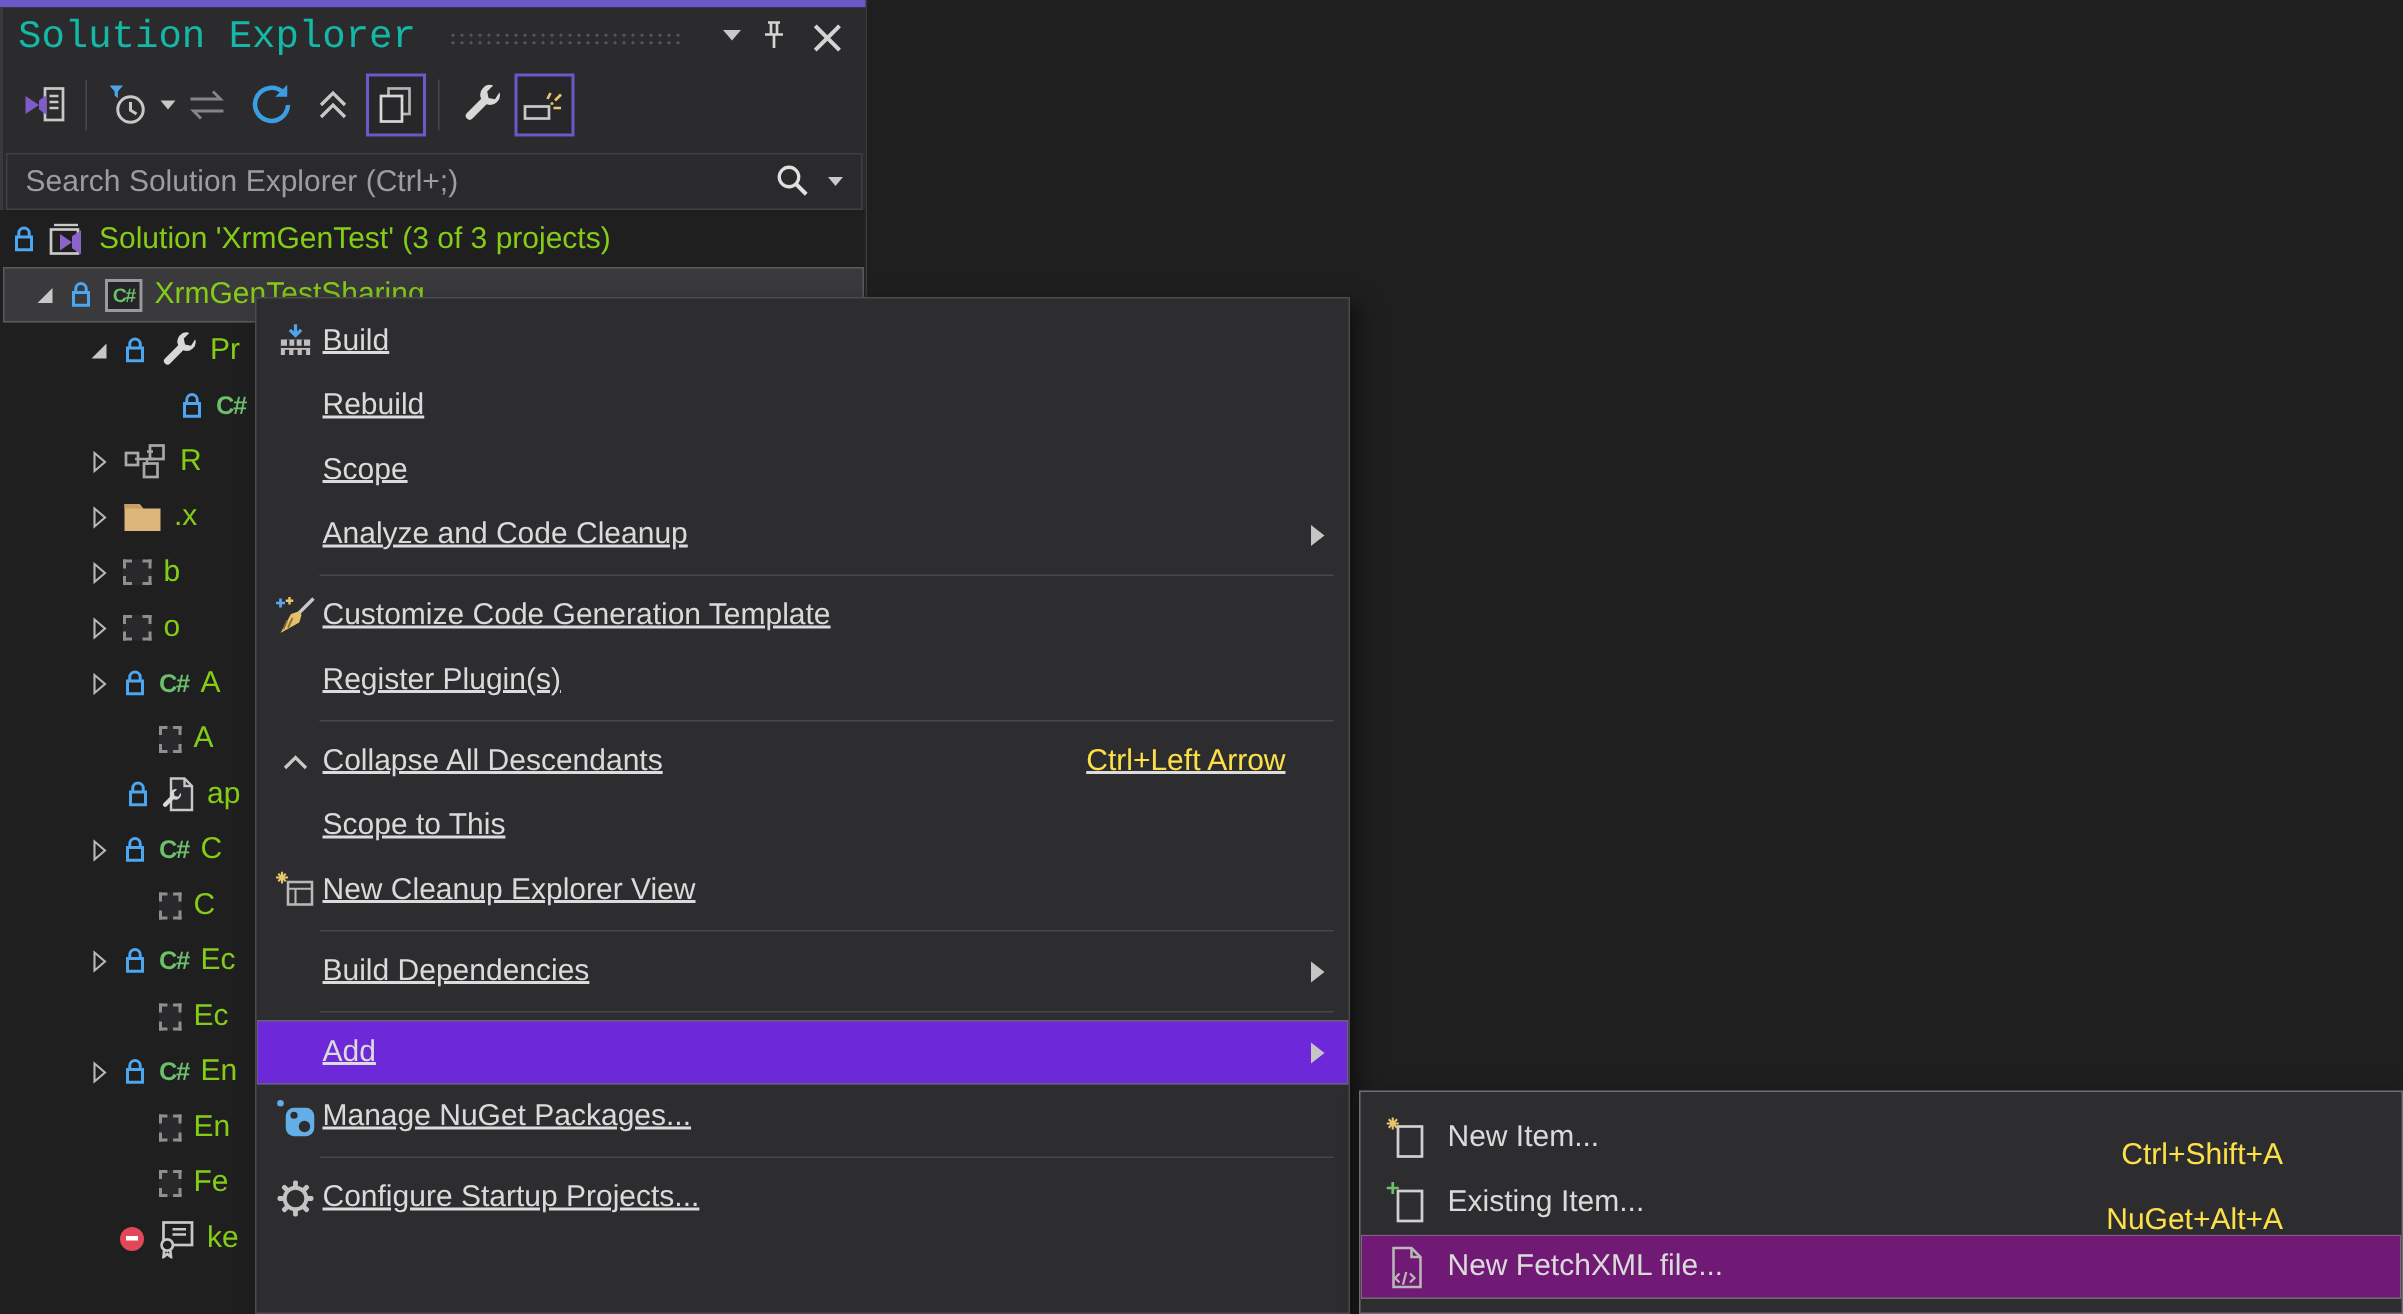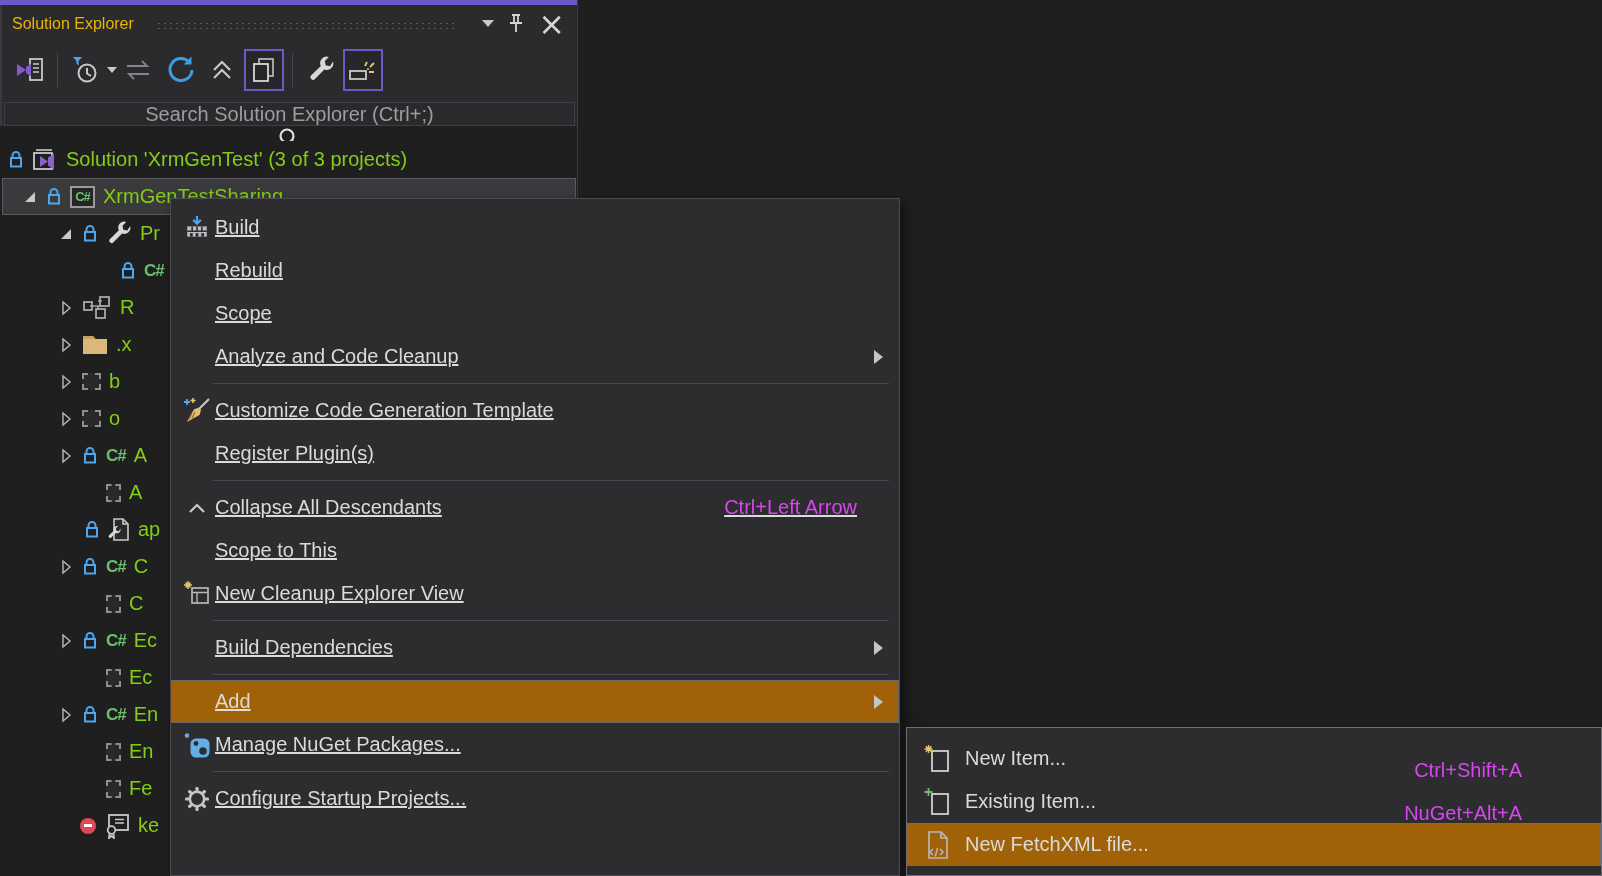--- a/index.html
+++ b/index.html
@@ -9,42 +9,42 @@
     background:#1f1f1f; color:#dcdcdc;
     font-family:"Liberation Sans", sans-serif;
     font-size:20px;
   }
   
   .panel { position:absolute; left:0; top:0; width:578px; height:876px;
            background:#1f1f20; border-right:1px solid #3a3a3e; }
   .accent-bar { height:5px; background:#6a5ac8; }
   .chrome { background:#2b2b2d; border-left:2px solid #3a3a3e; }
   .titlebar { height:37px; display:flex; align-items:center; padding:0 12px 0 10px; }
-  .title { font-size:16px; color:#eab308; white-space:nowrap; }
+  .title { font-size:26px; color:#14b8a6; white-space:nowrap;font-family:Liberation Mono, monospace; }
   .grip { flex:1; height:9px; margin:4px 14px 0 22px;
           background-image:radial-gradient(#5b5b5b 1.1px, transparent 1.2px);
           background-size:6px 5px; }
   .tb-btn { display:flex; align-items:center; justify-content:center;
             background:none; border:none; cursor:default; color:#d0d0d0; }
   .caret-down { width:0; height:0; border-left:6px solid transparent;
                 border-right:6px solid transparent; border-top:7px solid #c8c8c8; }
   .caret-sm { width:0; height:0; border-left:5px solid transparent;
               border-right:5px solid transparent; border-top:6px solid #c8c8c8; }
   .close-x { font-size:32px; line-height:20px; color:#d4d4d4; font-family:"DejaVu Sans", sans-serif; }
   .titlebar .tb-btn { margin-left:12px; }
   
   .toolbar { height:56px; display:flex; align-items:center; padding:0 6px; }
   .tool { width:40px; height:42px; display:flex; align-items:center; justify-content:center;
           border:2px solid transparent; margin:0 1px; }
   .tool.toggled { border-color:#6a5ac8; background:#272729; }
   .tool-sep { width:1px; height:34px; background:#48484c; margin:0 7px; }
   .clock-group { display:flex; align-items:center; }
   
-  .searchbar { margin:4px 2px 0 2px; height:24px; background:#2a2a2d;
-               border:1px solid #3f3f46; display:flex; align-items:center; padding:0 12px;flex-direction:column; }
+  .searchbar { margin:4px 2px 0 2px; height:38px; background:#2a2a2d;
+               border:1px solid #3f3f46; display:flex; align-items:center; padding:0 12px; }
   .search-text { color:#9d9da1; font-size:20px; flex:1; }
   .searchbar .caret-sm { margin-left:10px; }
   
   .tree { position:absolute; left:2px; top:141px; right:1px; bottom:0; background:#1f1f20; }
   .trow { height:37px; display:flex; align-items:center; white-space:nowrap; }
   .trow > * { margin-right:8px; flex:0 0 auto; }
   .trow .tlabel { margin-right:0; color:#84cc16; }
   .trow.selected { background:#3a3a3d; box-shadow:inset 0 0 0 1px #5a5a60; }
   .dotted-box { width:19px; height:17px; border:2px dashed #8f8f8f; background:#29292b; }
   .dotted-doc { width:15px; height:18px; border:2px dashed #8f8f8f; background:#29292b; }
@@ -55,34 +55,34 @@
   .red-minus { width:16px; height:16px; border-radius:50%; background:#e0485a;
                display:flex; align-items:center; justify-content:center; }
   .red-minus i { display:block; width:8px; height:2.5px; background:#fff; }
   
   .context-menu { position:absolute; left:170px; top:198px; width:730px; height:678px;
                   background:#2d2d30; border:1px solid #4a4a4f; padding-top:7px;
                   box-shadow:5px 5px 12px rgba(0,0,0,.5); z-index:5; overflow:hidden; }
   .menu-item { height:43px; display:flex; align-items:center; padding-left:8px; position:relative;text-decoration:underline; }
   .mi-icon { width:36px; display:flex; align-items:center; justify-content:center; }
   .mi-label { color:#dadada; }
-  .mi-shortcut { margin-left:auto; margin-right:42px; color:#d946ef;text-align:right; }
+  .mi-shortcut { margin-left:auto; margin-right:42px; color:#fde047;text-align:right; }
   .mi-arrow { position:absolute; right:16px; top:50%; margin-top:-7px;
               width:0; height:0; border-top:7px solid transparent;
               border-bottom:7px solid transparent; border-left:9px solid #c5c5c5; }
-  .menu-item.highlighted { background:#a16207; box-shadow:inset 0 0 0 1px #66666a; }
+  .menu-item.highlighted { background:#6d28d9; box-shadow:inset 0 0 0 1px #66666a; }
   .menu-sep { height:1px; background:#48484c; margin:5px 10px 5px 42px; }
   .submenu { position:absolute; left:906px; top:727px; width:696px; height:149px;
              background:#2d2d30; border:1px solid #6e6e72; padding-top:9px;
              box-shadow:5px 5px 12px rgba(0,0,0,.5); z-index:6; overflow:hidden; }
   .sub-item { height:43px; display:flex; align-items:center; padding-left:12px; }
   .si-icon { width:38px; display:flex; align-items:center; justify-content:center; }
   .sub-item .mi-label { margin-left:8px; }
   .sub-item .mi-shortcut { margin-right:79px;margin-top:24px; }
-  .sub-item.highlighted { background:#a16207; box-shadow:inset 0 0 0 1px #6e6e72; }
+  .sub-item.highlighted { background:#701a75; box-shadow:inset 0 0 0 1px #6e6e72; }
   svg { display:block; }
 </style>
 </head>
 <body>
 
 <div class="panel">
   <div class="accent-bar"></div>
 
   <div class="chrome">
 

